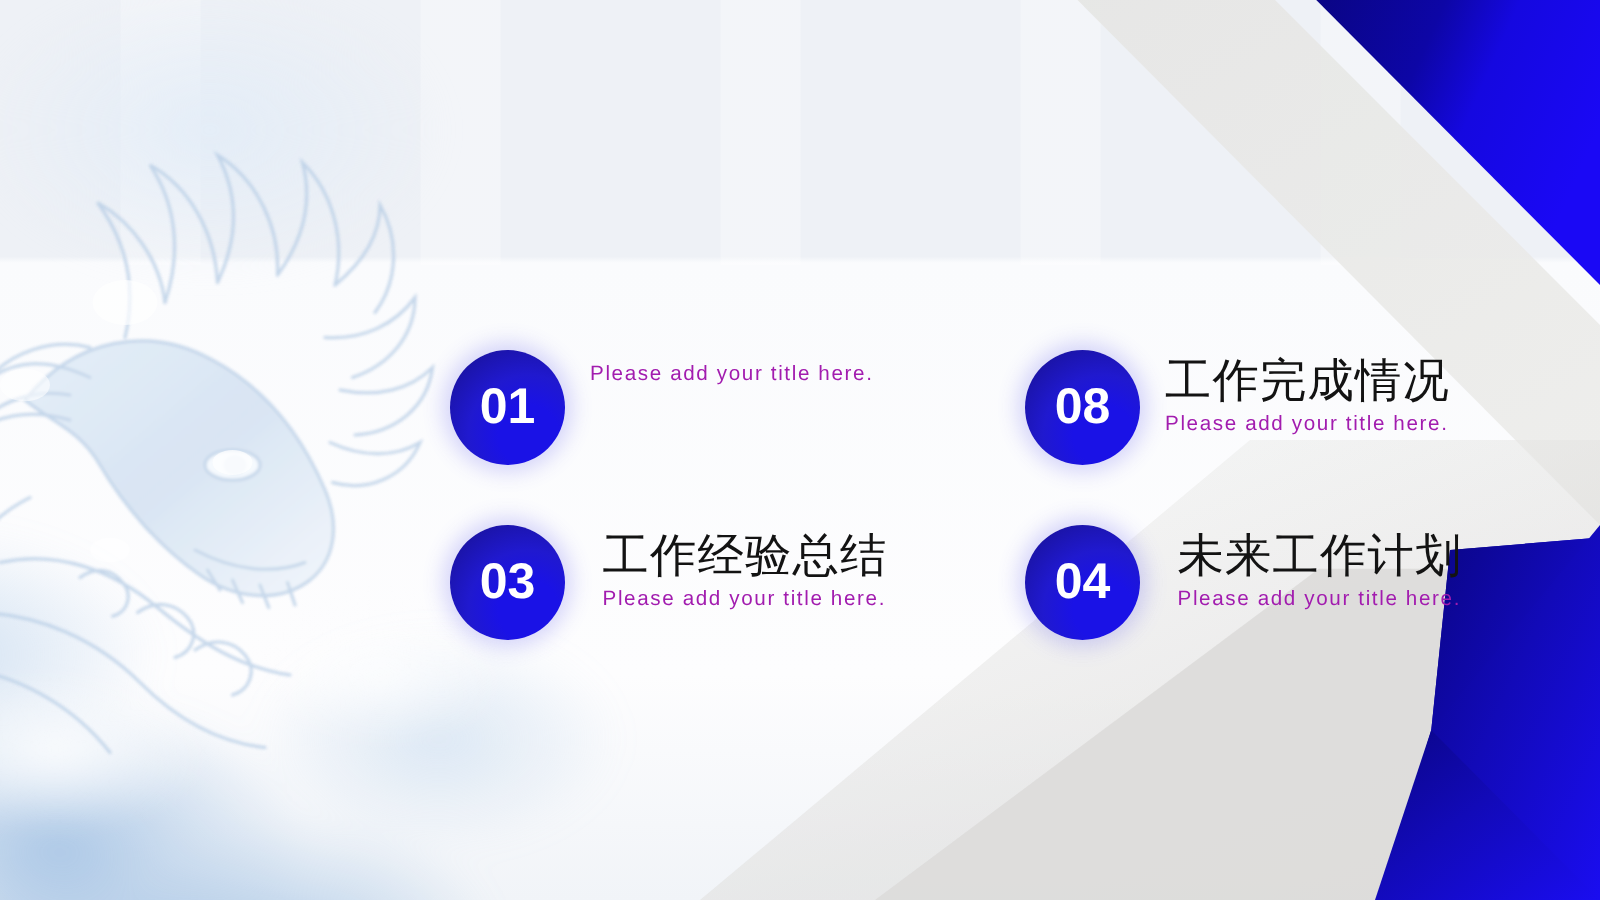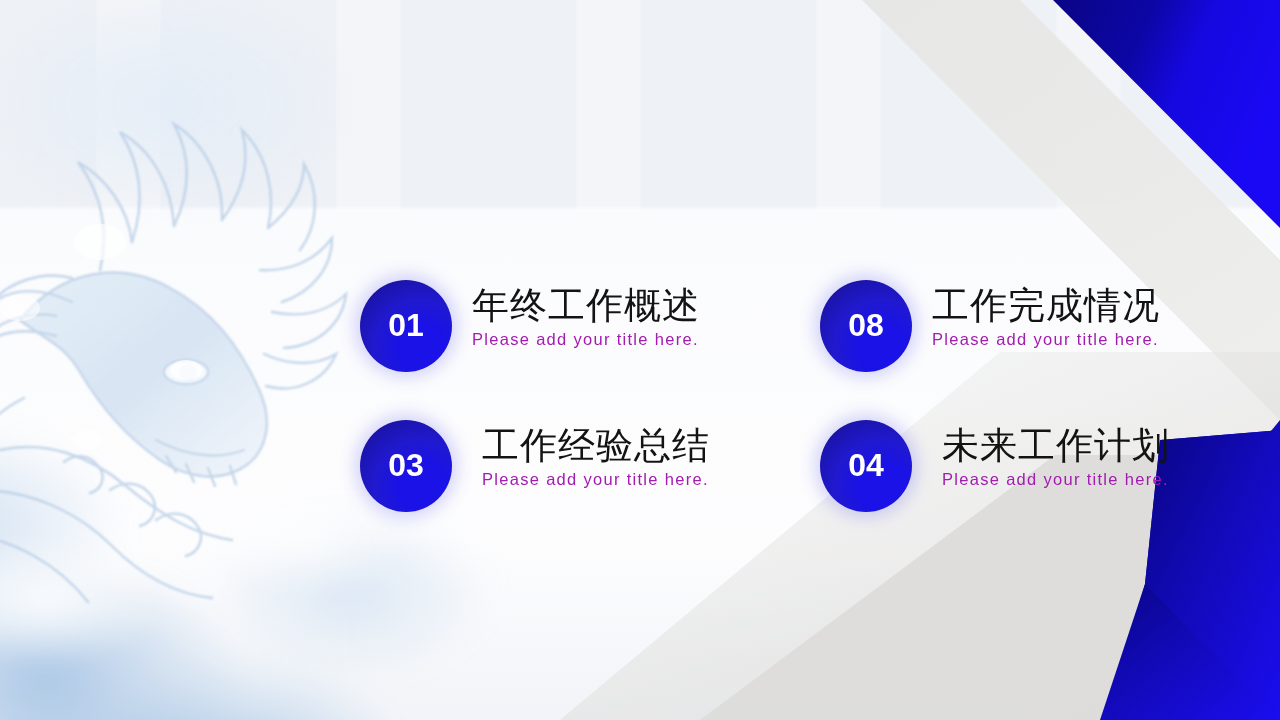--- a/index.html
+++ b/index.html
@@ -151,21 +151,21 @@
     border-radius: 50%;
     background: radial-gradient(circle at 68% 74%, #1a12e6 0%, #1a12e6 26%, #2019cf 52%, #1b14ab 78%, #191080 100%);
     box-shadow: 0 0 16px 6px rgba(82,76,235,0.22);
     display: flex;
     align-items: center;
     justify-content: center;
   }
   .badge-num {
     font-family: "Liberation Sans", sans-serif;
     font-weight: bold;
-    font-size: 32px;
+    font-size: 40px;
     color: #ffffff;
     letter-spacing: 0px;
     line-height: 1;
     position: relative;
     top: -1px;
   }
 
   .item-text {
     margin-left: 20px;
     padding-top: 6px;
@@ -296,21 +296,20 @@
   </div>
 
 
   <div class="items">
 
     <div class="item">
       <div class="badge">
         <span class="badge-num">01</span>
       </div>
       <div class="item-text">
-        <div class="item-title">年终工作概述</div>
         <div class="item-sub">Please add your title here.</div>
       </div>
     </div>
 
     <div class="item">
       <div class="badge">
         <span class="badge-num">08</span>
       </div>
       <div class="item-text">
         <div class="item-title">工作完成情况</div>

